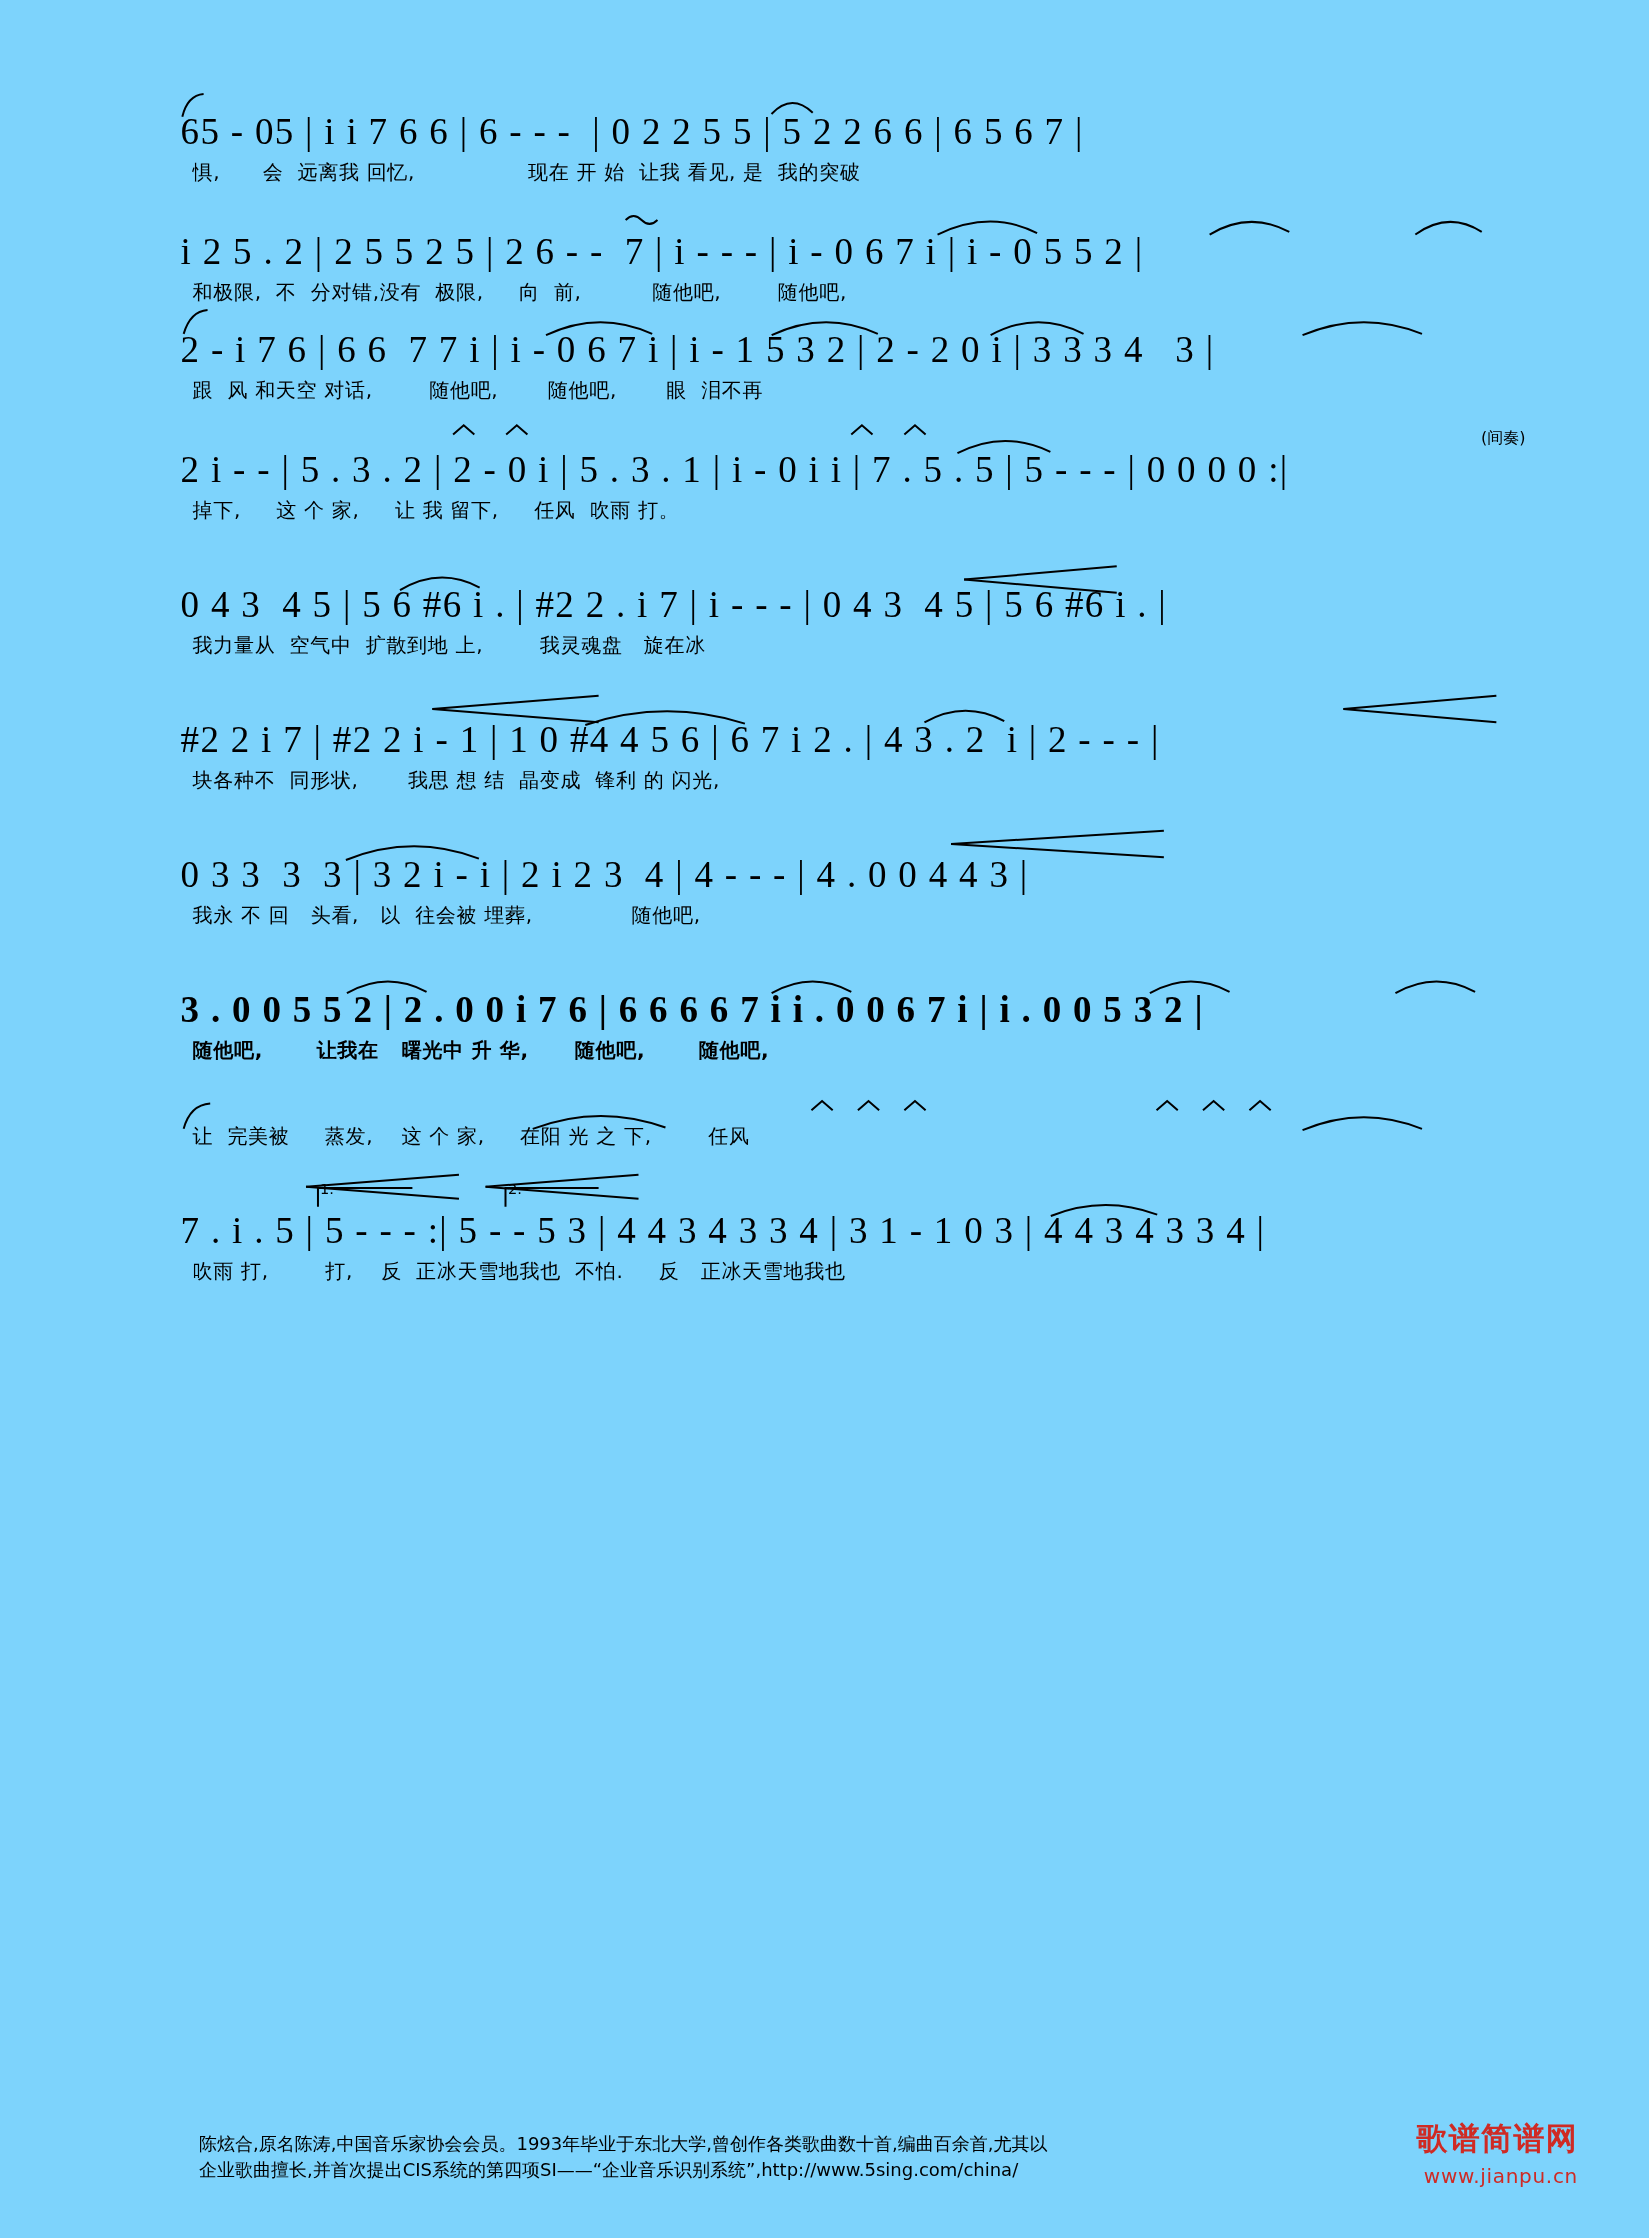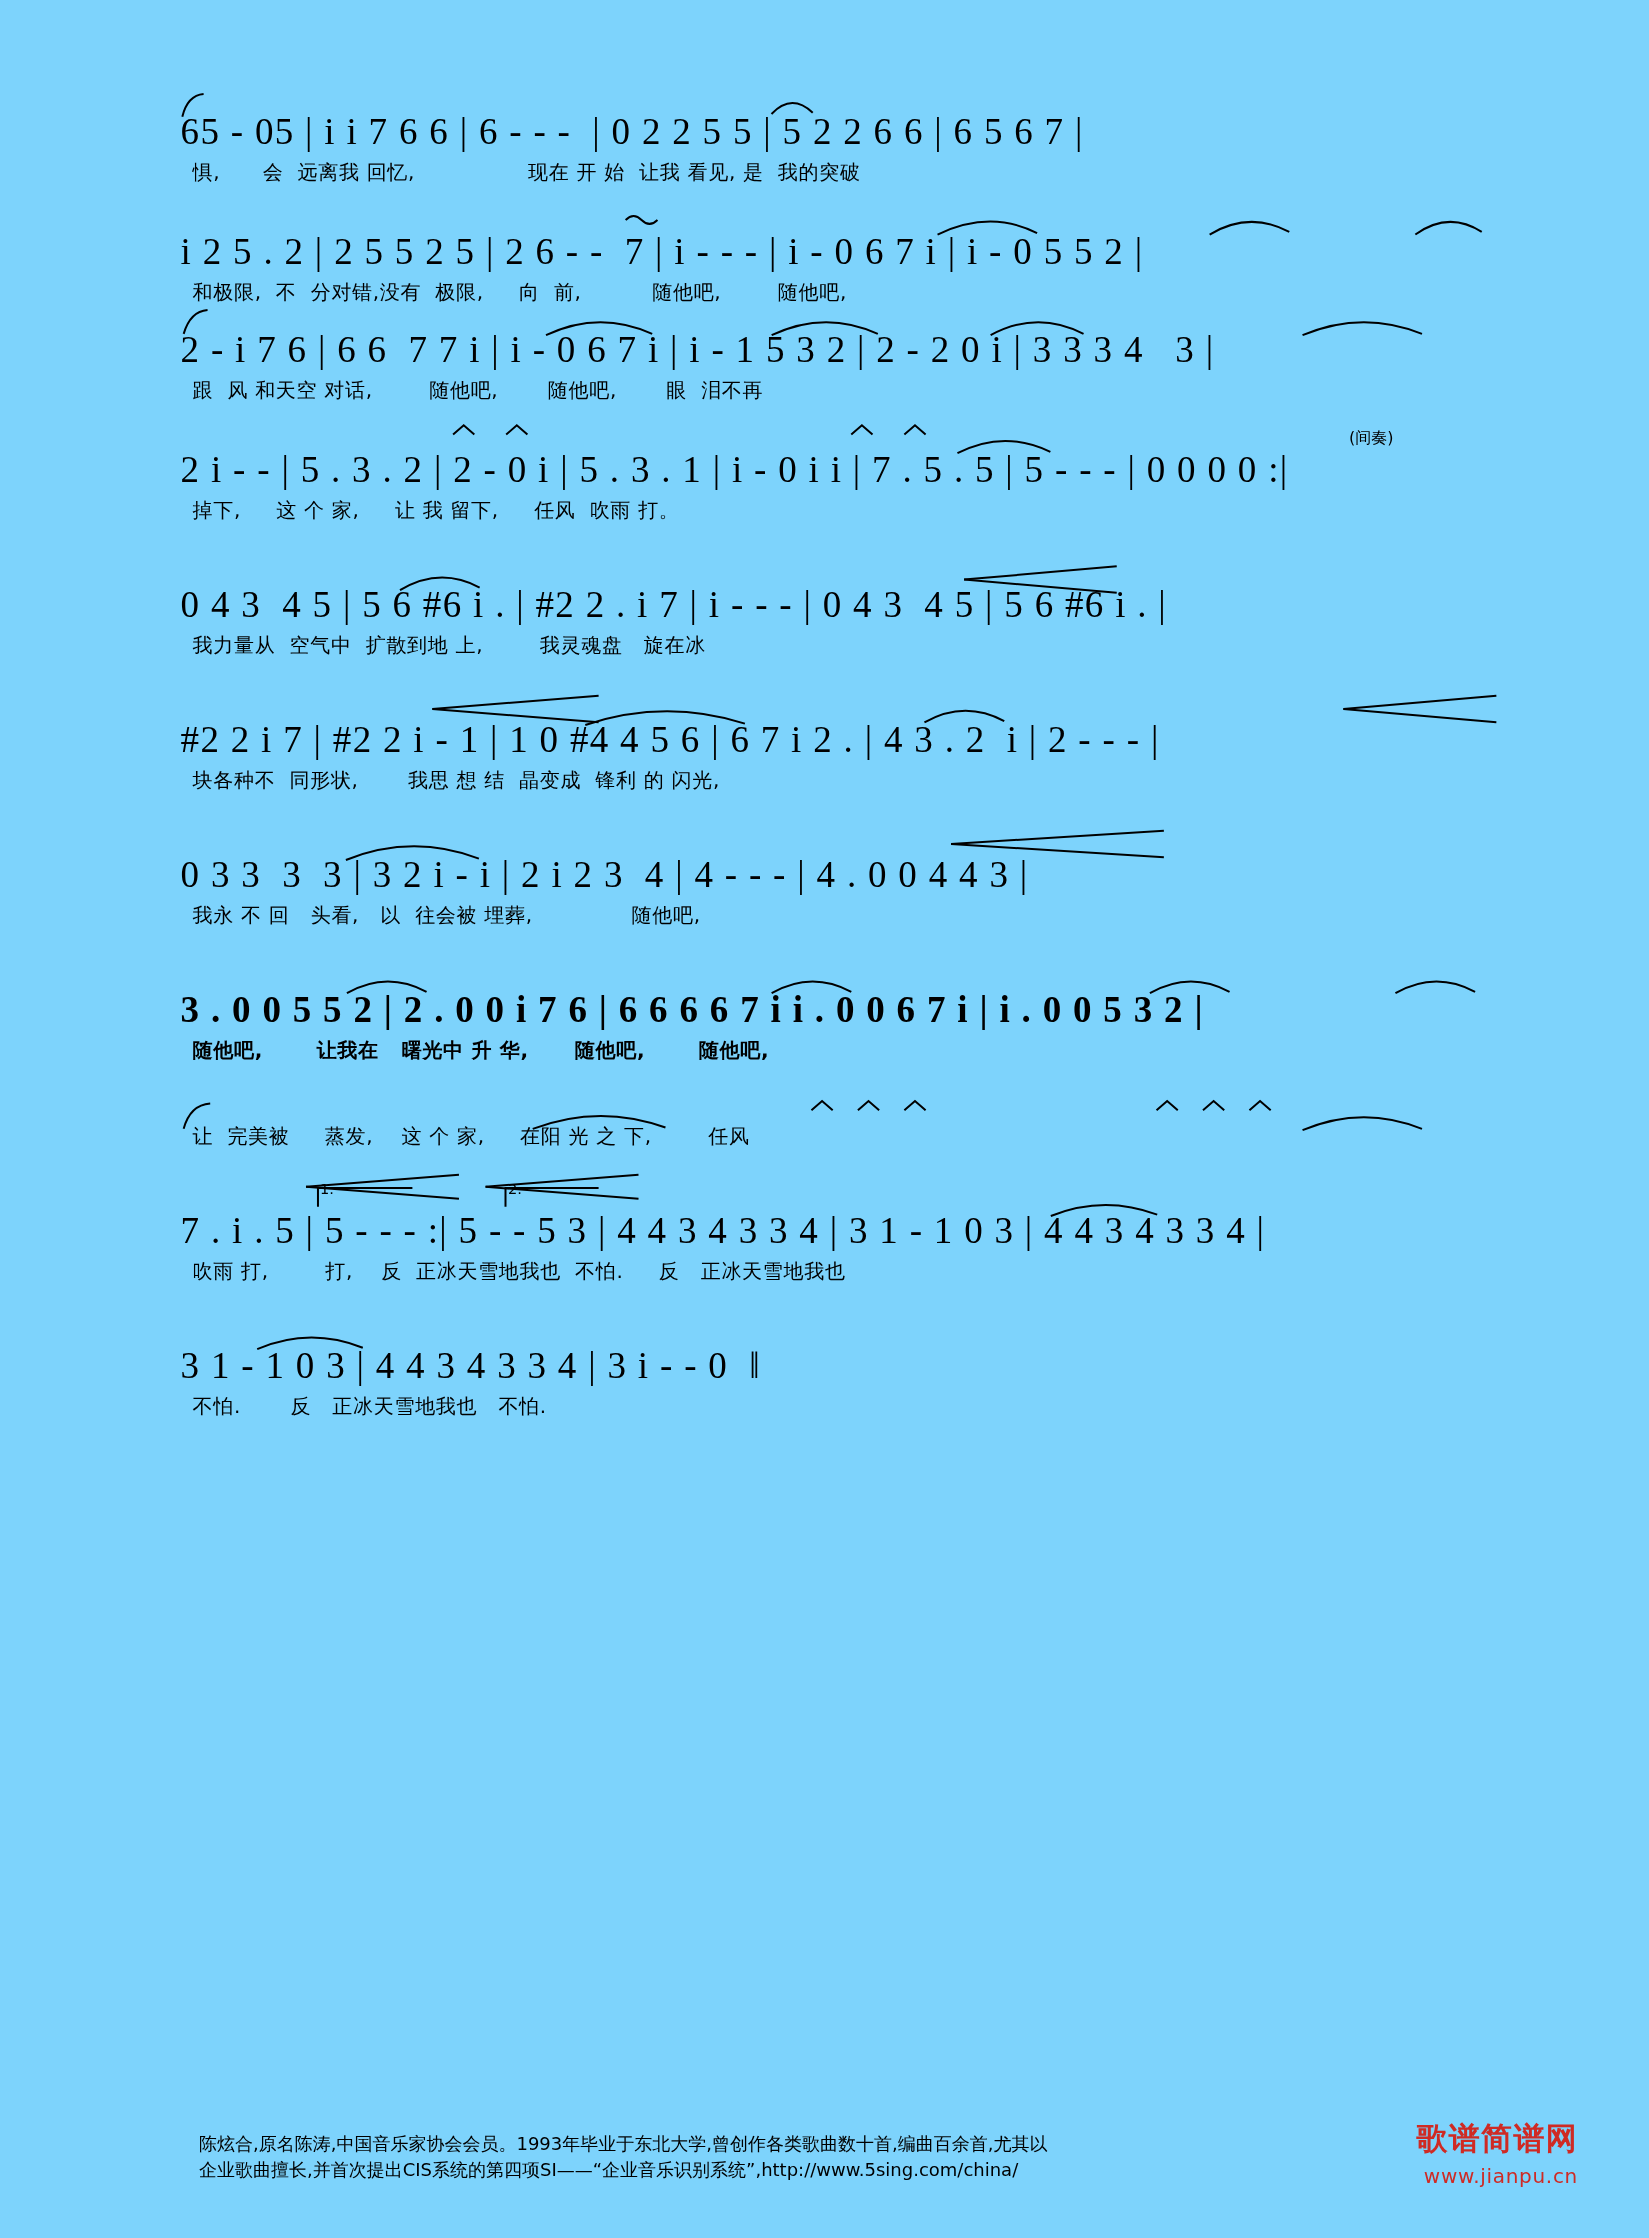--- a/index.html
+++ b/index.html
@@ -121,21 +121,21 @@
     </div>
 
     <div class="system sys-block" style="margin-left:166px; margin-top:51px;">
       <svg width="1330" height="73" style="position:absolute; left:6.6px; top:-31px;" viewBox="0 0 2000 110">
         <path d="M 420 22 l 16 -14 l 16 14" stroke="#000" stroke-width="3" fill="none"></path>
         <path d="M 500 22 l 16 -14 l 16 14" stroke="#000" stroke-width="3" fill="none"></path>
         <path d="M 1020 22 l 16 -14 l 16 14" stroke="#000" stroke-width="3" fill="none"></path>
         <path d="M 1100 22 l 16 -14 l 16 14" stroke="#000" stroke-width="3" fill="none"></path>
         <path d="M 1180 50 Q 1250 14 1320 48" stroke="#000" stroke-width="3" fill="none"></path>
       </svg>
-      <div class="inner-note" style="left:1183px; top:-22.6px;">(间奏)</div>
+      <div class="inner-note" style="left:1315px; top:-22.6px;">(间奏)</div>
       <div class="notes-row">2 i - - | 5 . 3 . 2 | 2 - 0 i | 5 . 3 . 1 | i - 0 i i | 7 . 5 . 5 | 5 - - - | 0 0 0 0 :|</div>
       <div class="lyric-row">掉下,     这 个 家,     让 我 留下,     任风  吹雨 打。</div>
     </div>
 
     <div class="system sys-block" style="margin-left:166px; margin-top:66px;">
       <svg width="1330" height="73" style="position:absolute; left:6.6px; top:-29px;" viewBox="0 0 2000 110">
         <path d="M 340 50 Q 400 14 460 46" stroke="#000" stroke-width="3" fill="none"></path>
         <path d="M 1190 34 L 1420 14" stroke="#000" stroke-width="3" fill="none"></path>
         <path d="M 1190 34 L 1420 54" stroke="#000" stroke-width="3" fill="none"></path>
       </svg>
@@ -201,27 +201,20 @@
         <path d="M 218 58 L 218 30 L 360 30" stroke="#000" stroke-width="3" fill="none"></path>
         <path d="M 500 58 L 500 30 L 640 30" stroke="#000" stroke-width="3" fill="none"></path>
         <path d="M 1320 72 Q 1400 40 1480 70" stroke="#000" stroke-width="3" fill="none"></path>
       </svg>
       <div class="inner-note" style="left:154px; top:-32px; font-size:14.6px;">1.</div>
       <div class="inner-note" style="left:342px; top:-32px; font-size:14.6px;">2.</div>
       <div class="notes-row">7 . i . 5 | 5 - - - :| 5 - - 5 3 | 4 4 3 4 3 3 4 | 3 1 - 1 0 3 | 4 4 3 4 3 3 4 |</div>
       <div class="lyric-row">吹雨 打,        打,    反  正冰天雪地我也  不怕.     反   正冰天雪地我也</div>
     </div>
 
-    <div class="system sys-block" style="margin-left:166px; margin-top:66px;">
-      <svg width="1330" height="66" style="position:absolute; left:6.6px; top:-26.6px;" viewBox="0 0 2000 100">
-        <path d="M 120 44 Q 200 10 280 42" stroke="#000" stroke-width="3" fill="none"></path>
-      </svg>
-      <div class="notes-row">3 1 - 1 0 3 | 4 4 3 4 3 3 4 | 3 i - - 0  ‖</div>
-      <div class="lyric-row">不怕.       反   正冰天雪地我也   不怕.</div>
-    </div>
 
   </div>
 
   <div class="credits">
     <div>陈炫合,原名陈涛,中国音乐家协会会员。1993年毕业于东北大学,曾创作各类歌曲数十首,编曲百余首,尤其以</div>
     <div>企业歌曲擅长,并首次提出CIS系统的第四项SI——“企业音乐识别系统”,http://www.5sing.com/china/</div>
   </div>
 
   <div class="wm">
     <div class="wm-main">歌谱简谱网</div>

